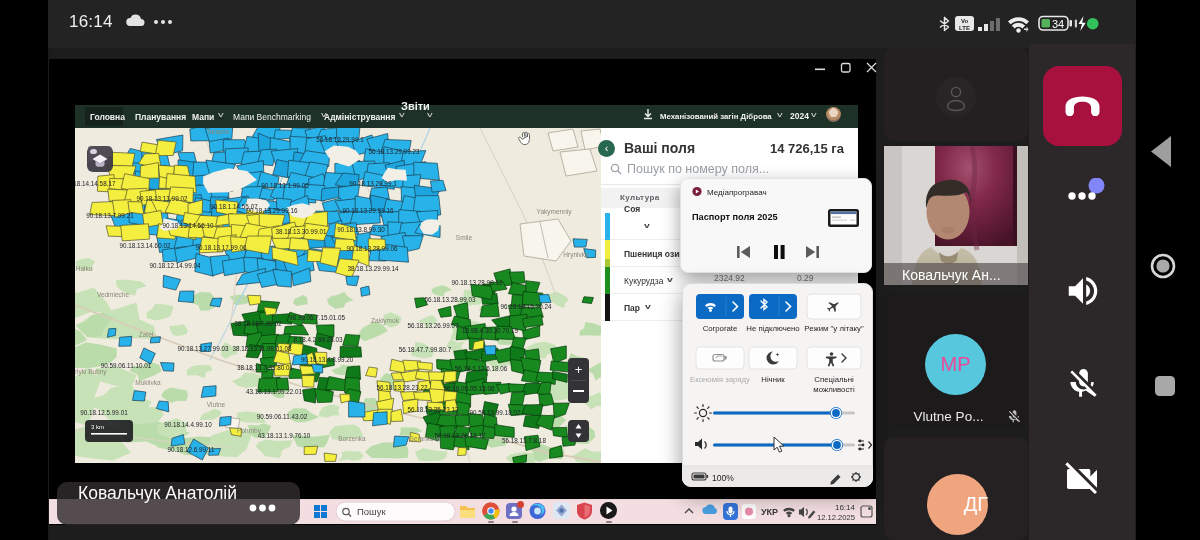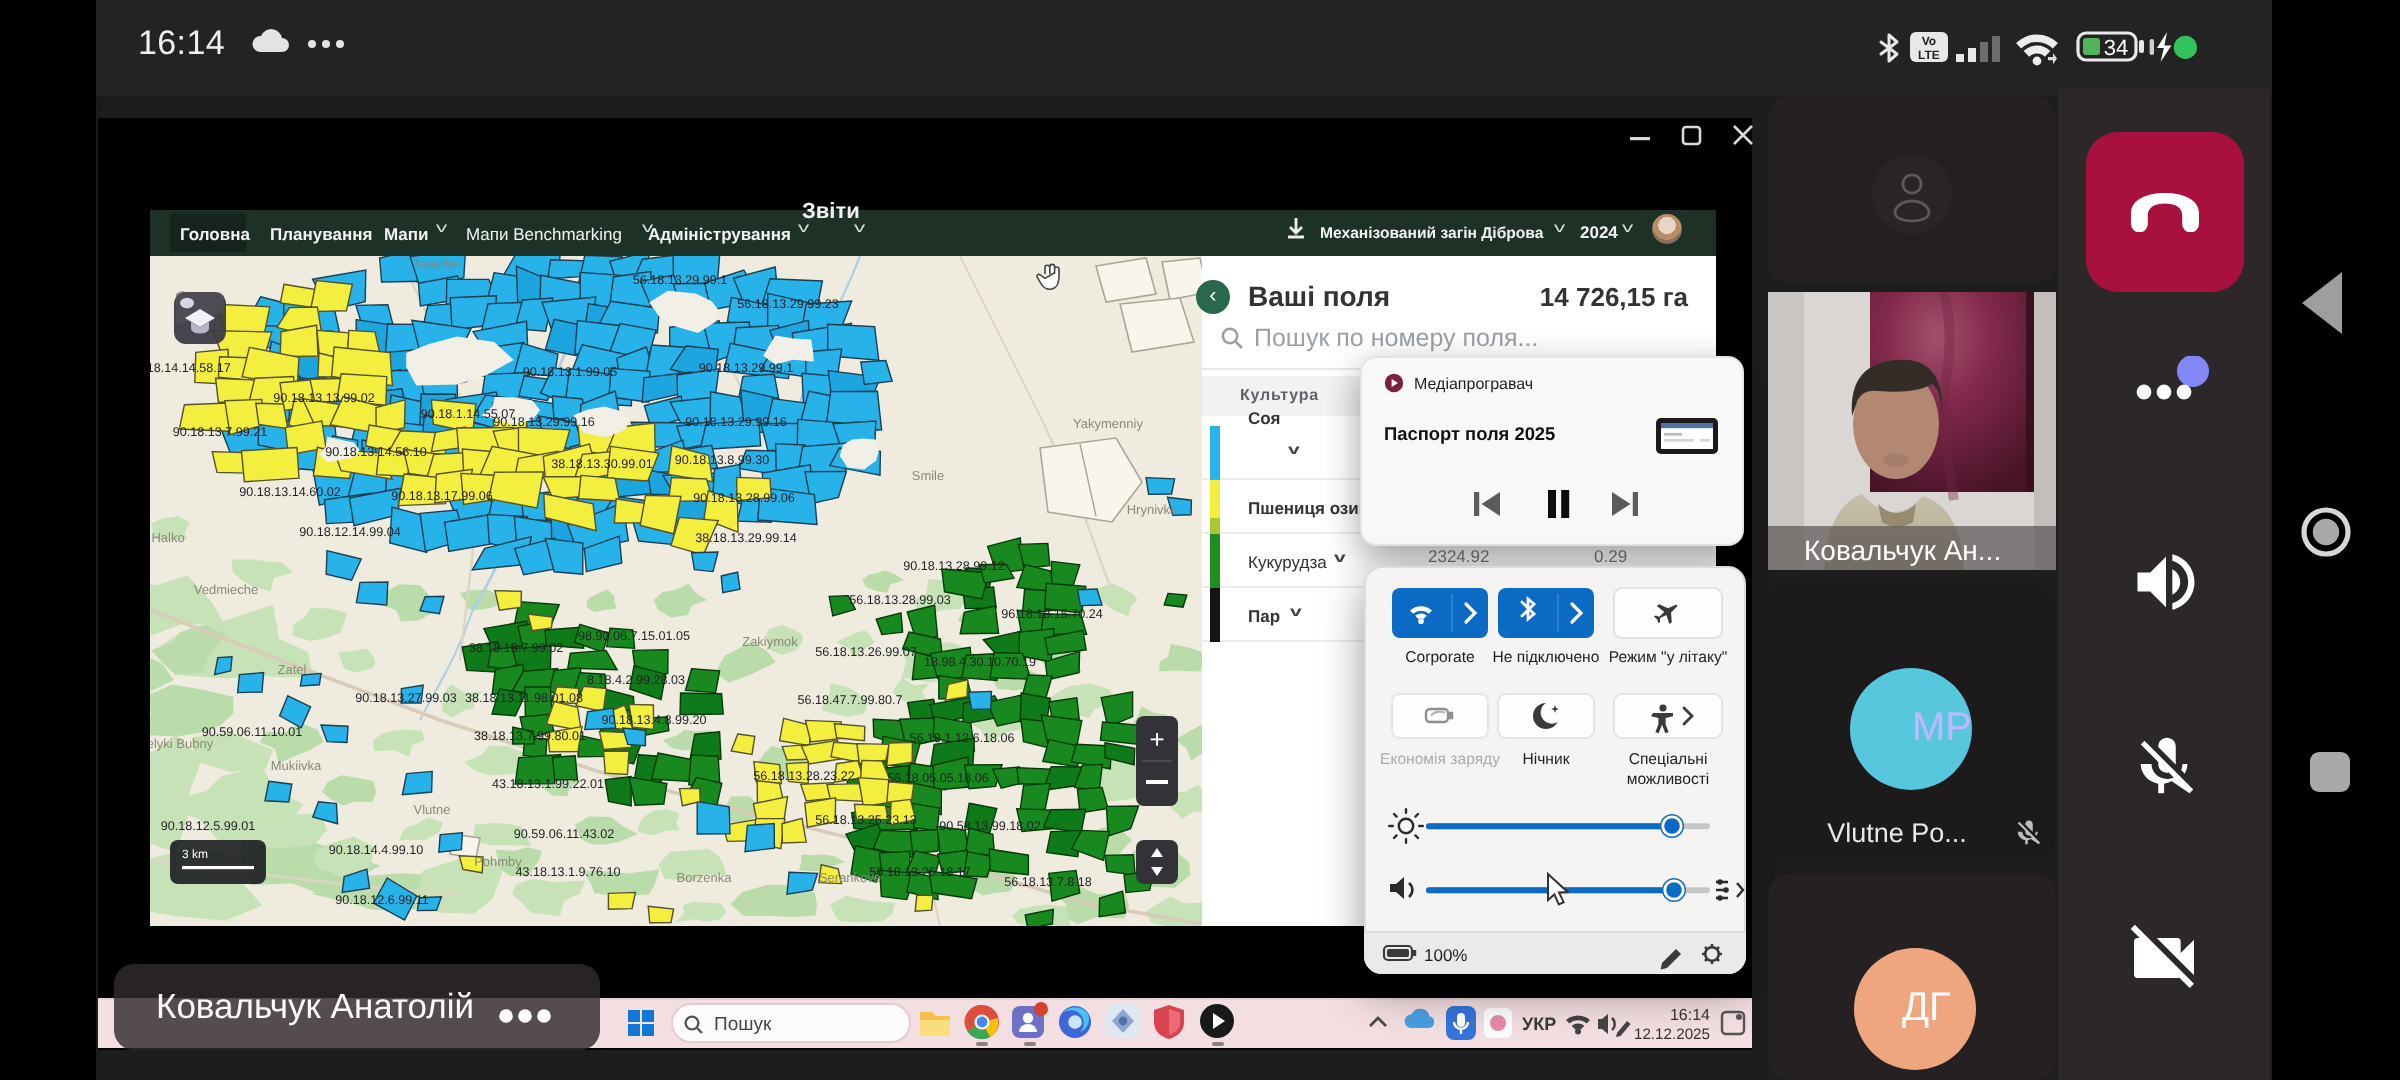--- a/index.html
+++ b/index.html
@@ -881,21 +881,21 @@
 </g>
 <g transform="translate(168,188)" fill="none" stroke="#3a3a3a" stroke-width="1.3">
 <circle cx="6" cy="6" r="3.4"></circle>
 <path d="M6,1 v2 M6,9 v2 M1,6 h2 M9,6 h2 M2.5,2.5 l1.4,1.4 M8.1,8.1 l1.4,1.4 M2.5,9.5 l1.4,-1.4 M8.1,3.9 l1.4,-1.4"></path>
 </g>
 </svg>
 <svg class="abs" style="left:773px;top:436px" width="12" height="18" viewBox="0 0 12 18">
 <path d="M1,1 L1,14 L4.2,11.2 L6.4,16.2 L8.8,15.1 L6.5,10.2 L10.8,10 Z" fill="#fff" stroke="#333" stroke-width="1"></path>
   </svg>
 <div class="abs" style="left:57px;top:482px;width:243px;height:43px;background:rgba(49,44,46,.82);border-radius:10px"></div>
-<div class="abs" style="left:78px;top:493px;font-size:17.5px;color:#fcfcfc">Ковальчук Анатолій</div>
+<div class="abs" style="left:78px;top:483px;font-size:17.5px;color:#fcfcfc">Ковальчук Анатолій</div>
 <svg class="abs" style="left:248px;top:503px" width="30" height="10" viewBox="0 0 30 10">
 <circle cx="5" cy="5" r="3.4" fill="#fff"></circle>
     <circle cx="14.5" cy="5" r="3.4" fill="#fff"></circle>
     <circle cx="24" cy="5" r="3.4" fill="#fff"></circle>
   </svg>
 <div class="abs" style="left:884px;top:48px;width:144px;height:93px;background:#242021;border-radius:10px"></div>
 <svg class="abs" style="left:884px;top:48px" width="144" height="93" viewBox="0 0 144 93">
 <circle cx="72" cy="49" r="20" fill="#292526"></circle>
 <circle cx="72" cy="44" r="4.6" fill="none" stroke="#5c5658" stroke-width="1.4"></circle>
 <path d="M63.5,58.5 a8.5,6 0 0 1 17,0 a8.5,4 0 0 1 -17,0 z" fill="none" stroke="#5c5658" stroke-width="1.4"></path>
@@ -922,28 +922,28 @@
 <ellipse cx="64" cy="66" rx="21.5" ry="27.5" fill="#b28873"></ellipse>
 <path d="M42,62 q-2,-26 22,-28 q24,-2 23,26 q-1,-12 -5,-14 q-8,5 -27,3.5 q-9,-1 -11,7 z" fill="#332c27"></path>
 <ellipse cx="64" cy="84" rx="6.5" ry="3.2" fill="#9d7663" opacity=".55"></ellipse>
 <path d="M28,139 q2,-32 19,-38 q8,9 16,9 q8,0 14,-8 q19,5 21,37 z" fill="url(#shirt)"></path>
 <path d="M55,106 q9,9 19,0 l-1.5,9 q-8,5 -15.5,0 z" fill="#968a70"></path>
 <rect x="0" y="117" width="144" height="22" fill="#55504f" opacity=".68"></rect>
 <text x="18" y="134" font-size="14" fill="#fff">Ковальчук Ан...</text>
 </svg></div>
 <div class="abs" style="left:884px;top:293px;width:144px;height:135px;background:#1d1a1b;border-radius:10px"></div>
 <div class="abs" style="left:925px;top:334px;width:61px;height:61px;border-radius:50%;background:#57c7dd"></div>
-<div class="abs" style="left:925px;top:334px;width:61px;height:61px;text-align:right;line-height:61px;font-size:20px;color:#c4b5fd">MP</div>
+<div class="abs" style="left:925px;top:334px;width:61px;height:61px;text-align:center;line-height:61px;font-size:20px;color:#ec4899">MP</div>
 <div class="abs" style="left:884px;top:409px;width:129px;text-align:center;font-size:13.5px;color:#e8e8e8">Vlutne Po...</div>
 <svg class="abs" style="left:1007px;top:409px" width="15" height="15" viewBox="0 0 24 24">
 <path d="M19 11h-1.7c0 .74-.16 1.43-.43 2.05l1.23 1.23c.56-.98.9-2.09.9-3.28zm-4.02.17c0-.06.02-.11.02-.17V5c0-1.66-1.34-3-3-3S9 3.34 9 5v.18l5.98 5.99zM4.27 3L3 4.27l6.01 6.01V11c0 1.66 1.33 3 2.99 3 .22 0 .44-.03.65-.08l1.66 1.66c-.71.33-1.5.52-2.31.52-2.76 0-5.3-2.1-5.3-5.1H3c0 3.41 2.72 6.23 6 6.72V21h2v-3.28c.91-.13 1.77-.45 2.54-.9L19.73 21 21 19.73 4.27 3z" fill="#bdbdbd"></path>
   </svg>
 <div class="abs" style="left:884px;top:437px;width:144px;height:103px;background:#252122;border-radius:10px"></div>
 <div class="abs" style="left:927px;top:474px;width:61px;height:61px;border-radius:50%;background:#efa67f"></div>
-<div class="abs" style="left:951px;top:474px;width:61px;height:61px;text-align:left;line-height:61px;font-size:20px;color:#fff">ДГ</div>
+<div class="abs" style="left:927px;top:474px;width:61px;height:61px;text-align:right;line-height:61px;font-size:20px;color:#fff">ДГ</div>
 <div class="abs" style="left:1029px;top:44px;width:106px;height:496px;background:#2c282a"></div>
 <div class="abs" style="left:1043px;top:66px;width:79px;height:80px;background:#a8113e;border-radius:16px"></div>
 <svg class="abs" style="left:1065px;top:96px" width="35" height="20" viewBox="-17.5 -10 35 20">
 <path d="M-17,6 a4.2,4.2 0 0 0 8.4,0 V1.5 C-8.6,-2.5 -4.8,-4.3 0,-4.3 C4.8,-4.3 8.6,-2.5 8.6,1.5 V6 a4.2,4.2 0 0 0 8.4,0 V0.5 C17,-6 9.5,-9.5 0,-9.5 C-9.5,-9.5 -17,-6 -17,0.5 Z" fill="#fff"></path>
   </svg>
 <svg class="abs" style="left:1062px;top:178px" width="45" height="26" viewBox="0 0 45 26">
 <circle cx="34.5" cy="7.5" r="8" fill="#8286f8"></circle>
 <circle cx="10" cy="18" r="3.7" fill="#fff"></circle>
     <circle cx="20" cy="18" r="3.7" fill="#fff"></circle>
     <circle cx="30" cy="18" r="3.7" fill="#fff"></circle>

